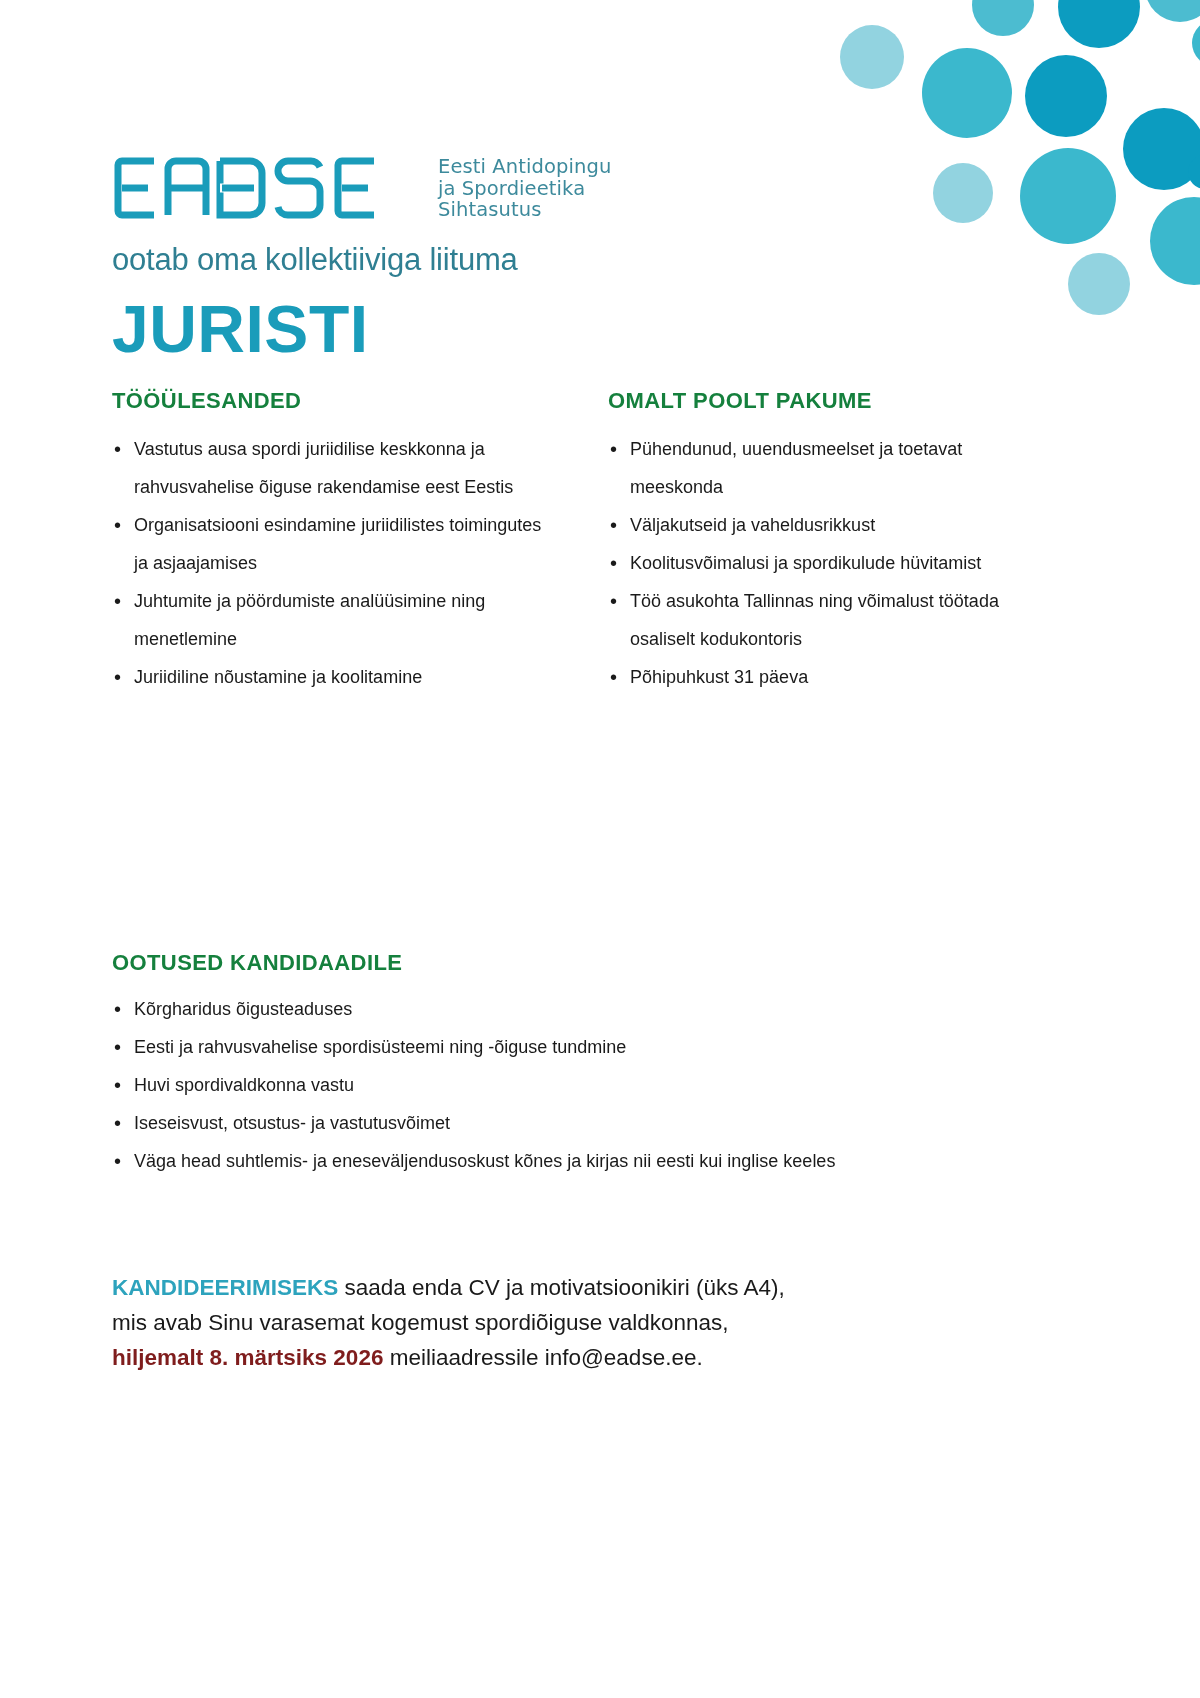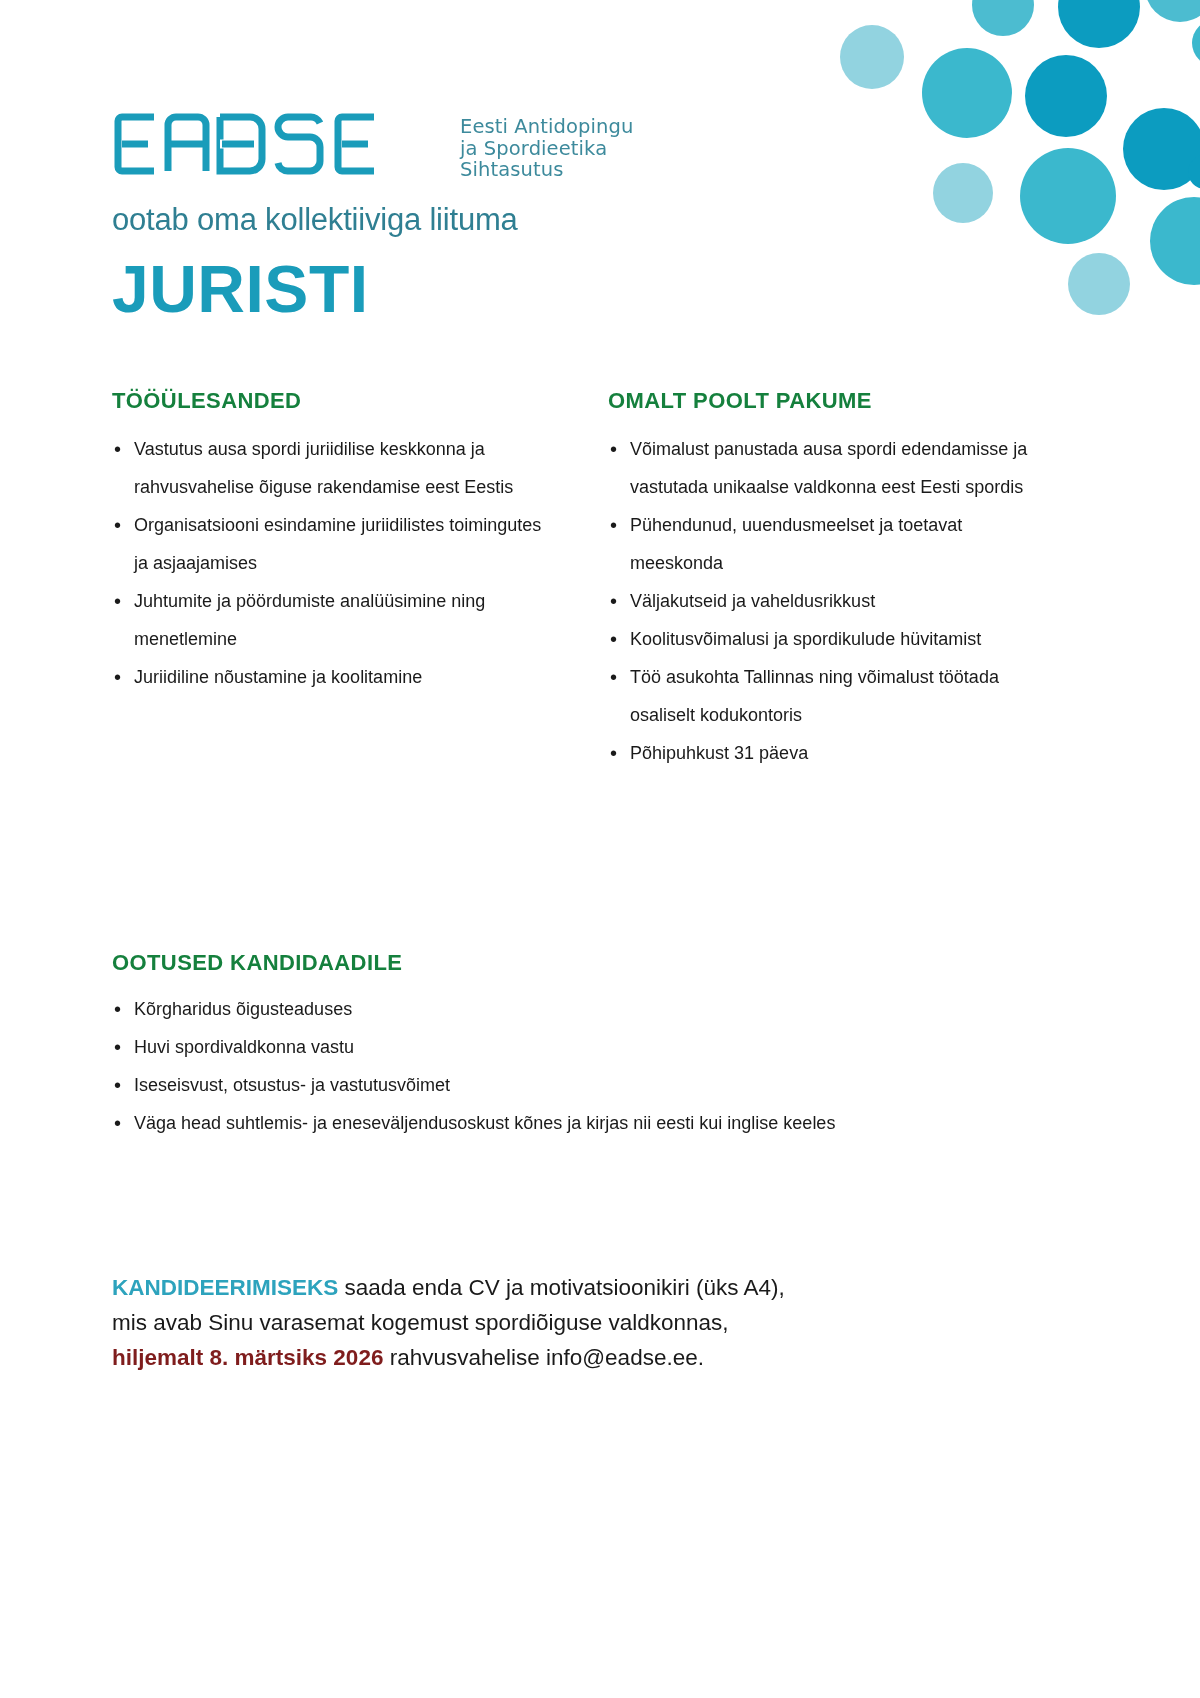--- a/index.html
+++ b/index.html
@@ -32,22 +32,23 @@
 
   
   #header {
     position: absolute;
     left: 112px;
     top: 108px;
     width: 700px;
   }
   #logo-row {
     display: flex;
-    align-items: center;
-    gap: 36px;
+    align-items: flex-end;
+    gap: 14px;
+    margin-top: 40px;
   }
   #logo-mark {
     width: 312px;
     height: 66px;
     flex: 0 0 auto;
   }
   #logo-tagline {
     font-family: "DejaVu Sans", sans-serif;
     font-size: 19.5px;
     line-height: 21.5px;
@@ -203,38 +204,38 @@
       <li>Vastutus ausa spordi juriidilise keskkonna ja rahvusvahelise õiguse rakendamise eest Eestis</li>
       <li>Organisatsiooni esindamine juriidilistes toimingutes ja asjaajamises</li>
       <li>Juhtumite ja pöördumiste analüüsimine ning menetlemine</li>
       <li>Juriidiline nõustamine ja koolitamine</li>
     </ul>
   </div>
 
   <div class="col">
     <div class="section-heading">OMALT POOLT PAKUME</div>
     <ul class="bullets">
-      <li>Võimalust panustada ausa spordi edendamisse ja vastutada unikaalse valdkonna eest Eesti spordis</li>
       <li>Pühendunud, uuendusmeelset ja toetavat meeskonda</li>
       <li>Väljakutseid ja vaheldusrikkust</li>
       <li>Koolitusvõimalusi ja spordikulude hüvitamist</li>
       <li>Töö asukohta Tallinnas ning võimalust töötada osaliselt kodukontoris</li>
       <li>Põhipuhkust 31 päeva</li>
     </ul>
   </div>
 
 </div>
 
 <div id="wide-section">
   <div class="section-heading">OOTUSED KANDIDAADILE</div>
   <ul class="bullets">
     <li>Kõrgharidus õigusteaduses</li>
+    <li>Eesti ja rahvusvahelise spordisüsteemi ning -õiguse tundmine</li>
     <li>Huvi spordivaldkonna vastu</li>
     <li>Iseseisvust, otsustus- ja vastutusvõimet</li>
     <li>Väga head suhtlemis- ja eneseväljendusoskust kõnes ja kirjas nii eesti kui inglise keeles</li>
   </ul>
 </div>
 
 <div id="closing">
   <span class="accent-bold">KANDIDEERIMISEKS</span><span> saada enda CV ja motivatsioonikiri (üks A4),</span><br>
   <span>mis avab Sinu varasemat kogemust spordiõiguse valdkonnas,</span><br>
-  <span class="dark-bold">hiljemalt 8. märtsiks 2026</span><span> rahvusvahelise info@eadse.ee.</span>
+  <span class="dark-bold">hiljemalt 8. märtsiks 2026</span><span> meiliaadressile info@eadse.ee.</span>
 </div>
 
 </body></html>

